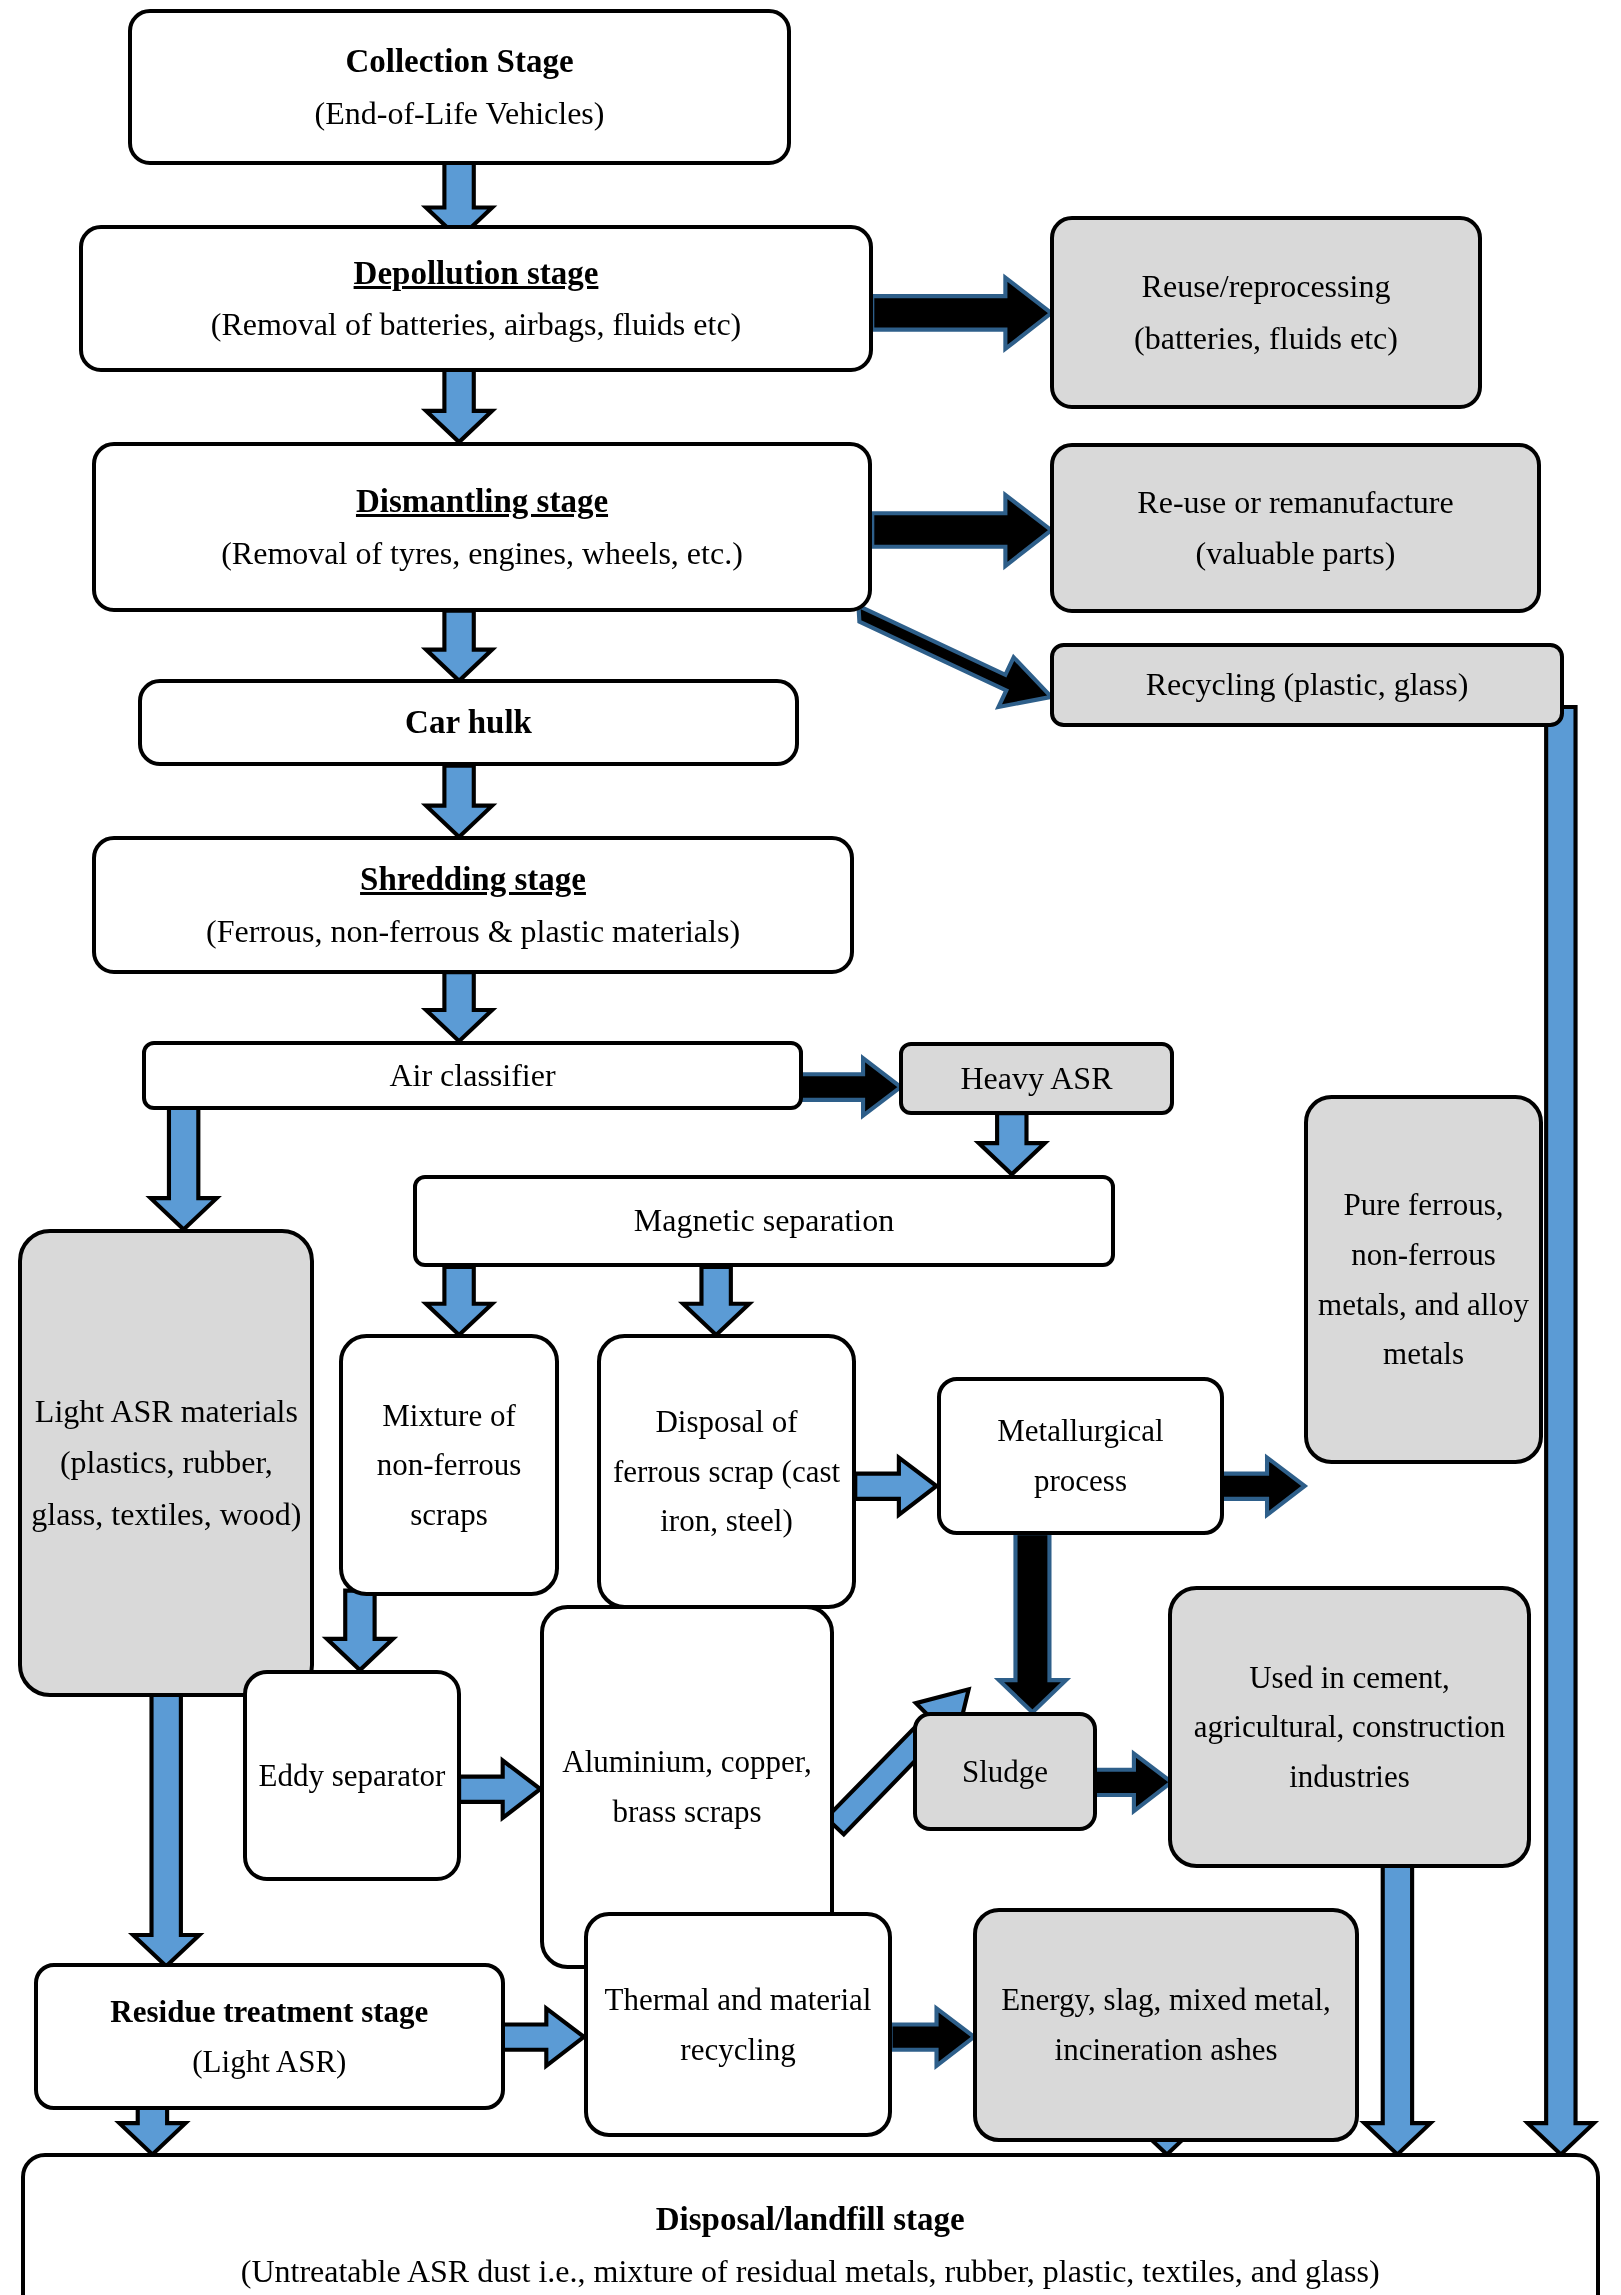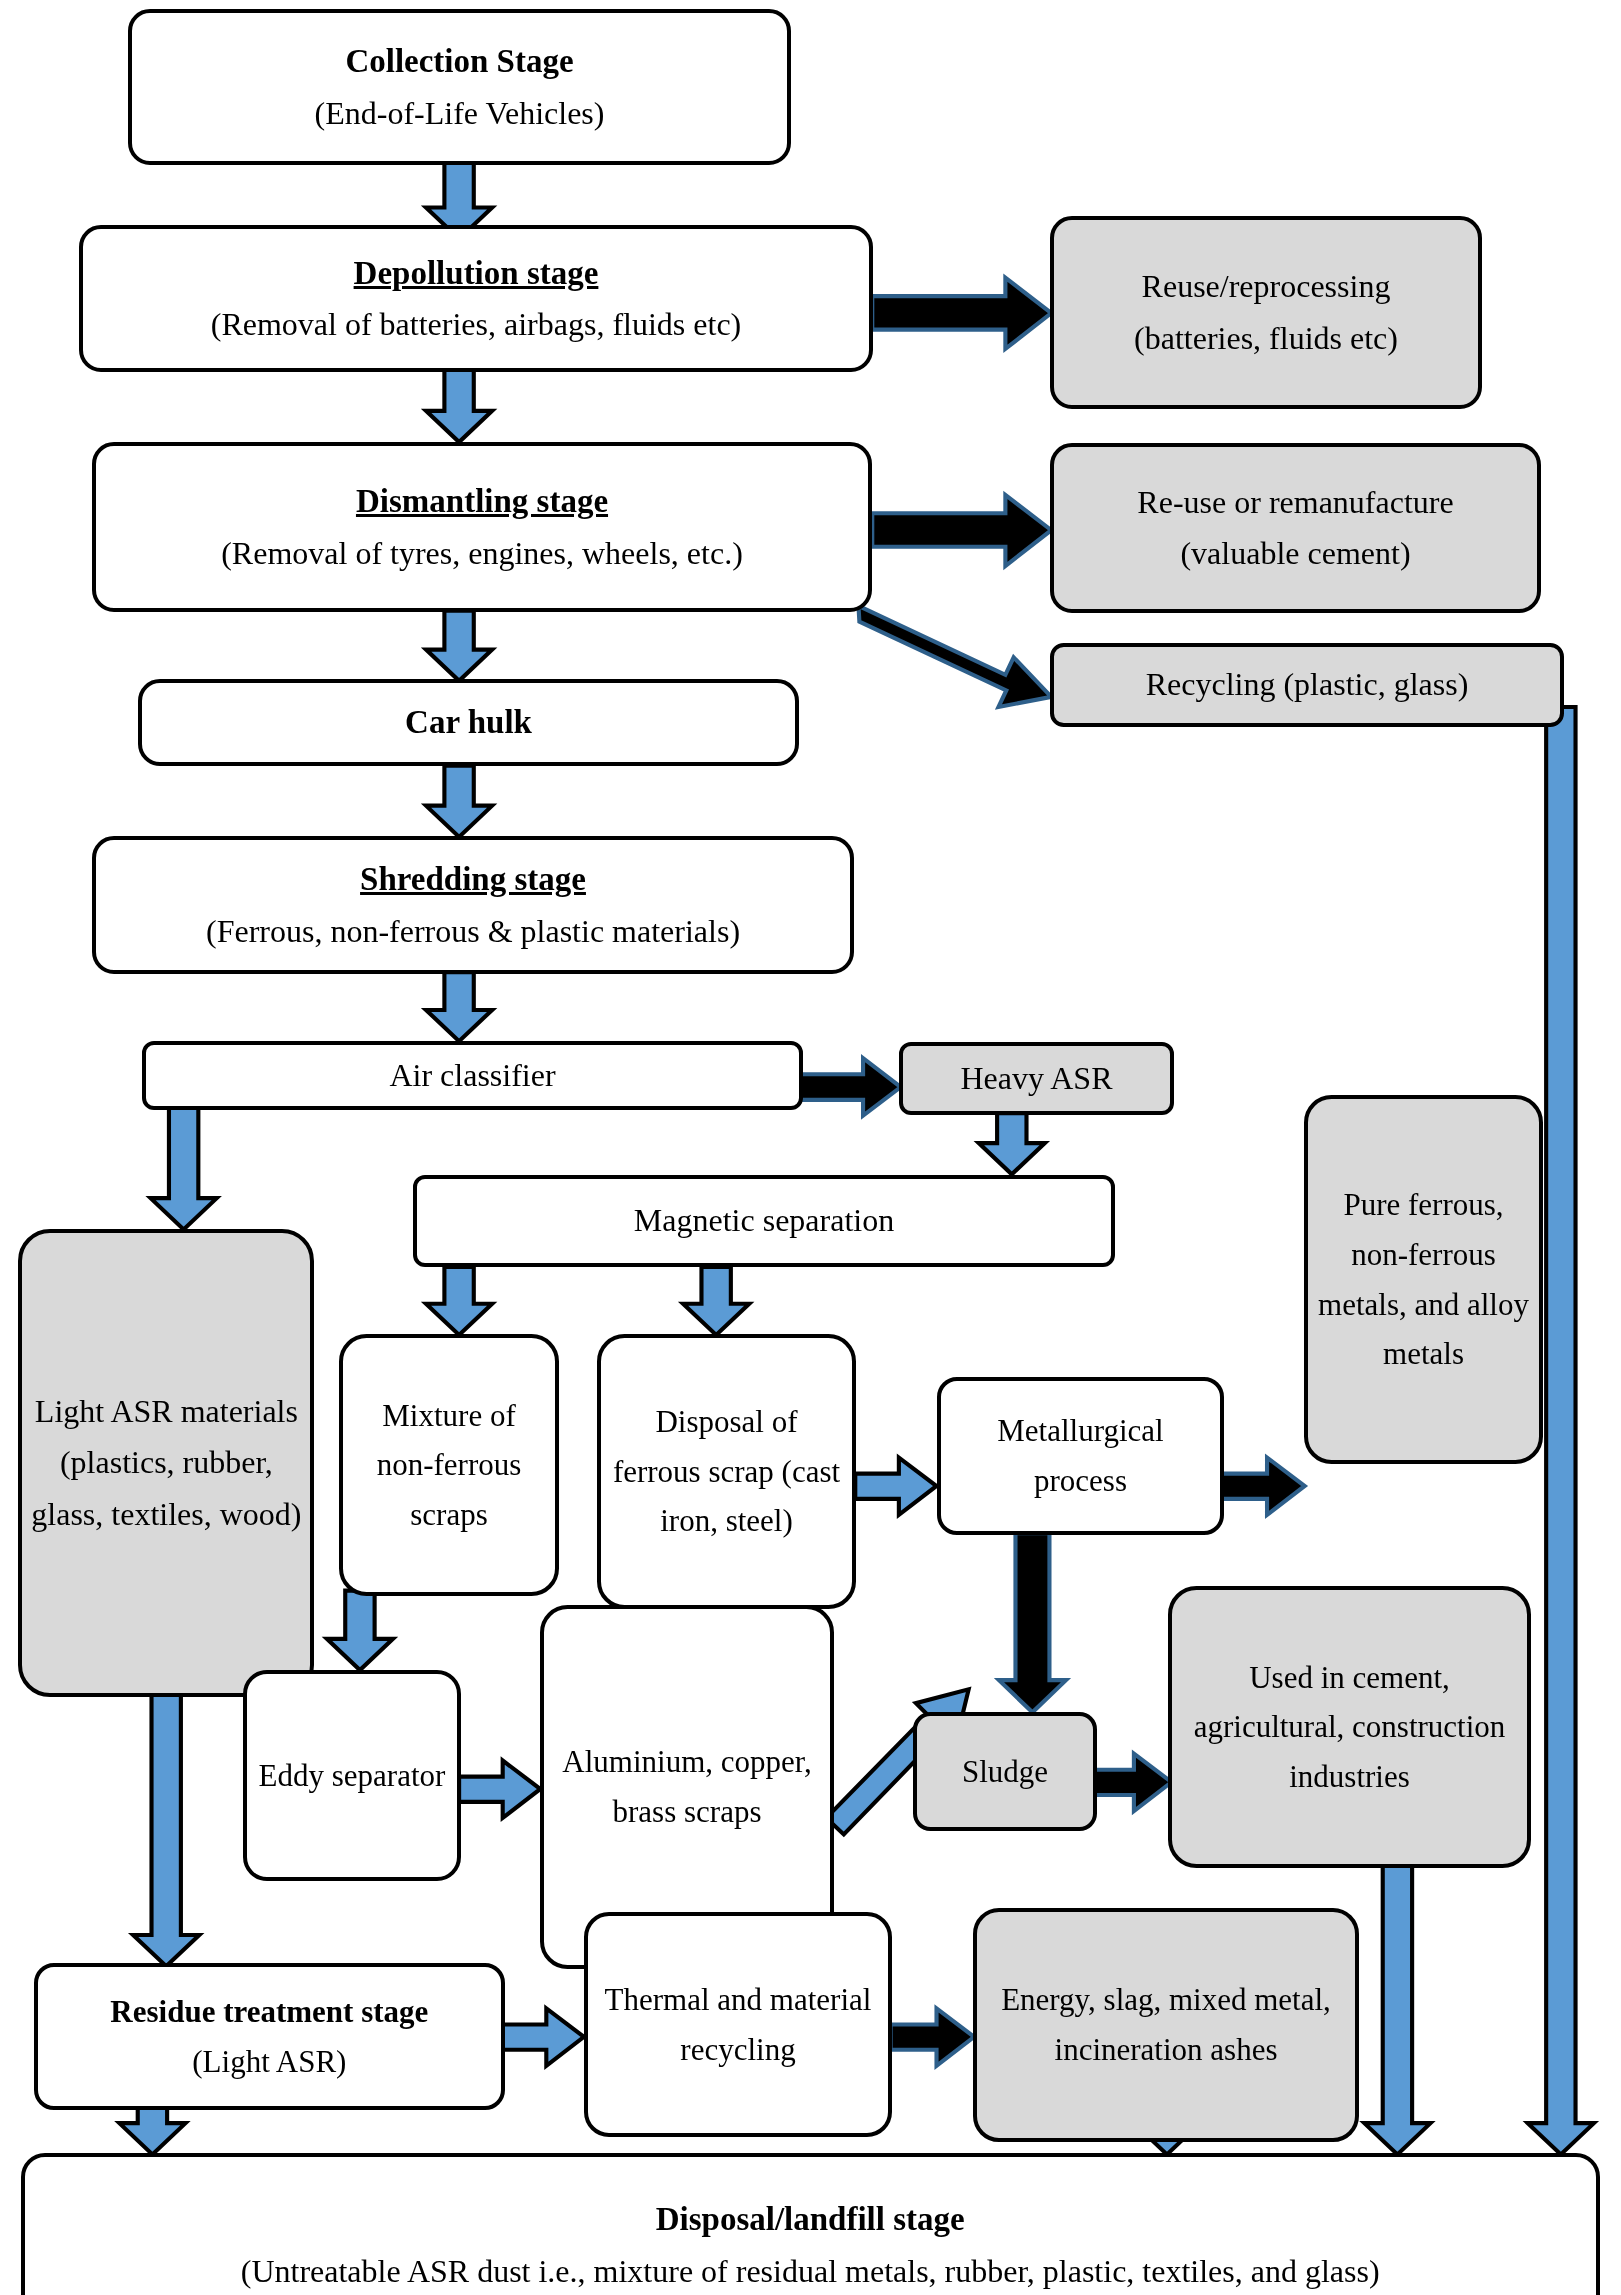--- a/index.html
+++ b/index.html
@@ -121,21 +121,21 @@
     <span class="l2 f-70">(batteries, fluids etc)</span>
   </div>
 
   <div class="node" style="left:92px;top:442px;width:780px;height:170px;">
     <span class="l1 t-bold-ul f-72">Dismantling stage</span>
     <span class="l2 f-70">(Removal of tyres, engines, wheels, etc.)</span>
   </div>
 
   <div class="node gray" style="left:1050px;top:443px;width:491px;height:170px;">
     <span class="l1 f-70">Re-use or remanufacture</span>
-    <span class="l2 f-70">(valuable cement)</span>
+    <span class="l2 f-70">(valuable parts)</span>
   </div>
 
   <div class="node gray" style="left:1050px;top:643px;width:514px;height:84px;border-radius:13.8px;">
     <span class="l1 f-70">Recycling (plastic, glass)</span>
   </div>
 
   <div class="node" style="left:138px;top:679px;width:661px;height:87px;">
     <span class="l1 t-bold f-72">Car hulk</span>
   </div>
 

